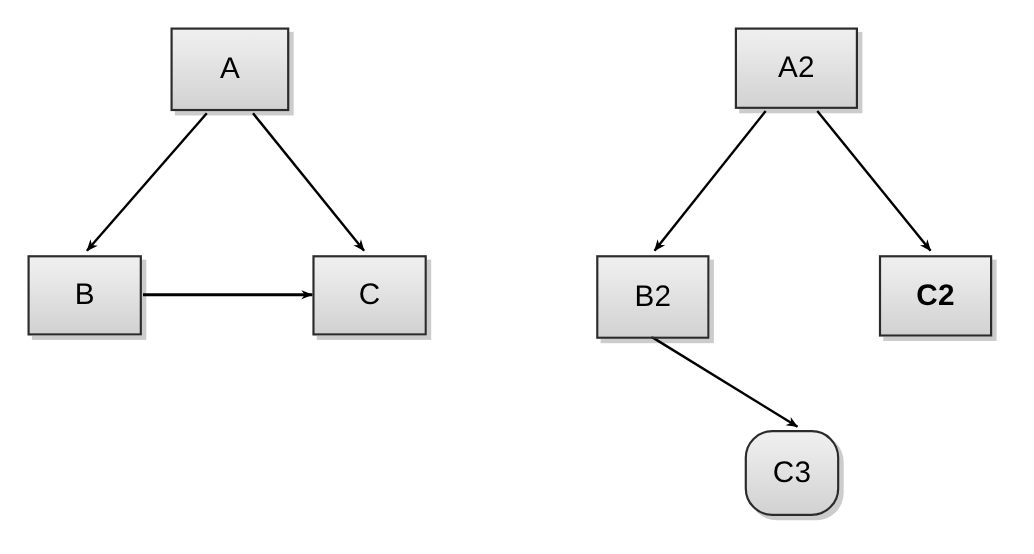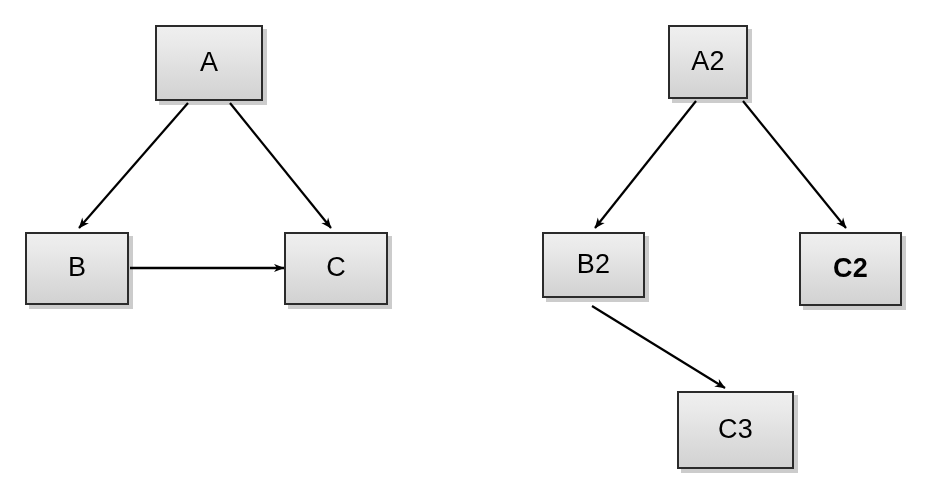--- a/index.html
+++ b/index.html
@@ -74,29 +74,29 @@
   </div>
 
   <div class="node" style="left:25px; top:232px; width:104px; height:73px;">
     <span class="node-label">B</span>
   </div>
 
   <div class="node" style="left:284px; top:232px; width:104px; height:73px;">
     <span class="node-label">C</span>
   </div>
 
-  <div class="node" style="left:668px; top:25px; width:80px; height:74px;">
+  <div class="node" style="left:668px; top:25px; width:112px; height:74px;">
     <span class="node-label">A2</span>
   </div>
 
-  <div class="node" style="left:542px; top:232px; width:103px; height:66px;">
+  <div class="node" style="left:542px; top:232px; width:103px; height:76px;">
     <span class="node-label">B2</span>
   </div>
 
   <div class="node" style="left:799px; top:232px; width:103px; height:74px;font-weight:bold;">
     <span class="node-label">C2</span>
   </div>
 
-  <div class="node" style="left:677px; top:391px; width:117px; height:78px;">
+  <div class="node" style="left:677px; top:391px; width:86px; height:78px;border-radius:25px;">
     <span class="node-label">C3</span>
   </div>
 
 </div>
 
 </body></html>

